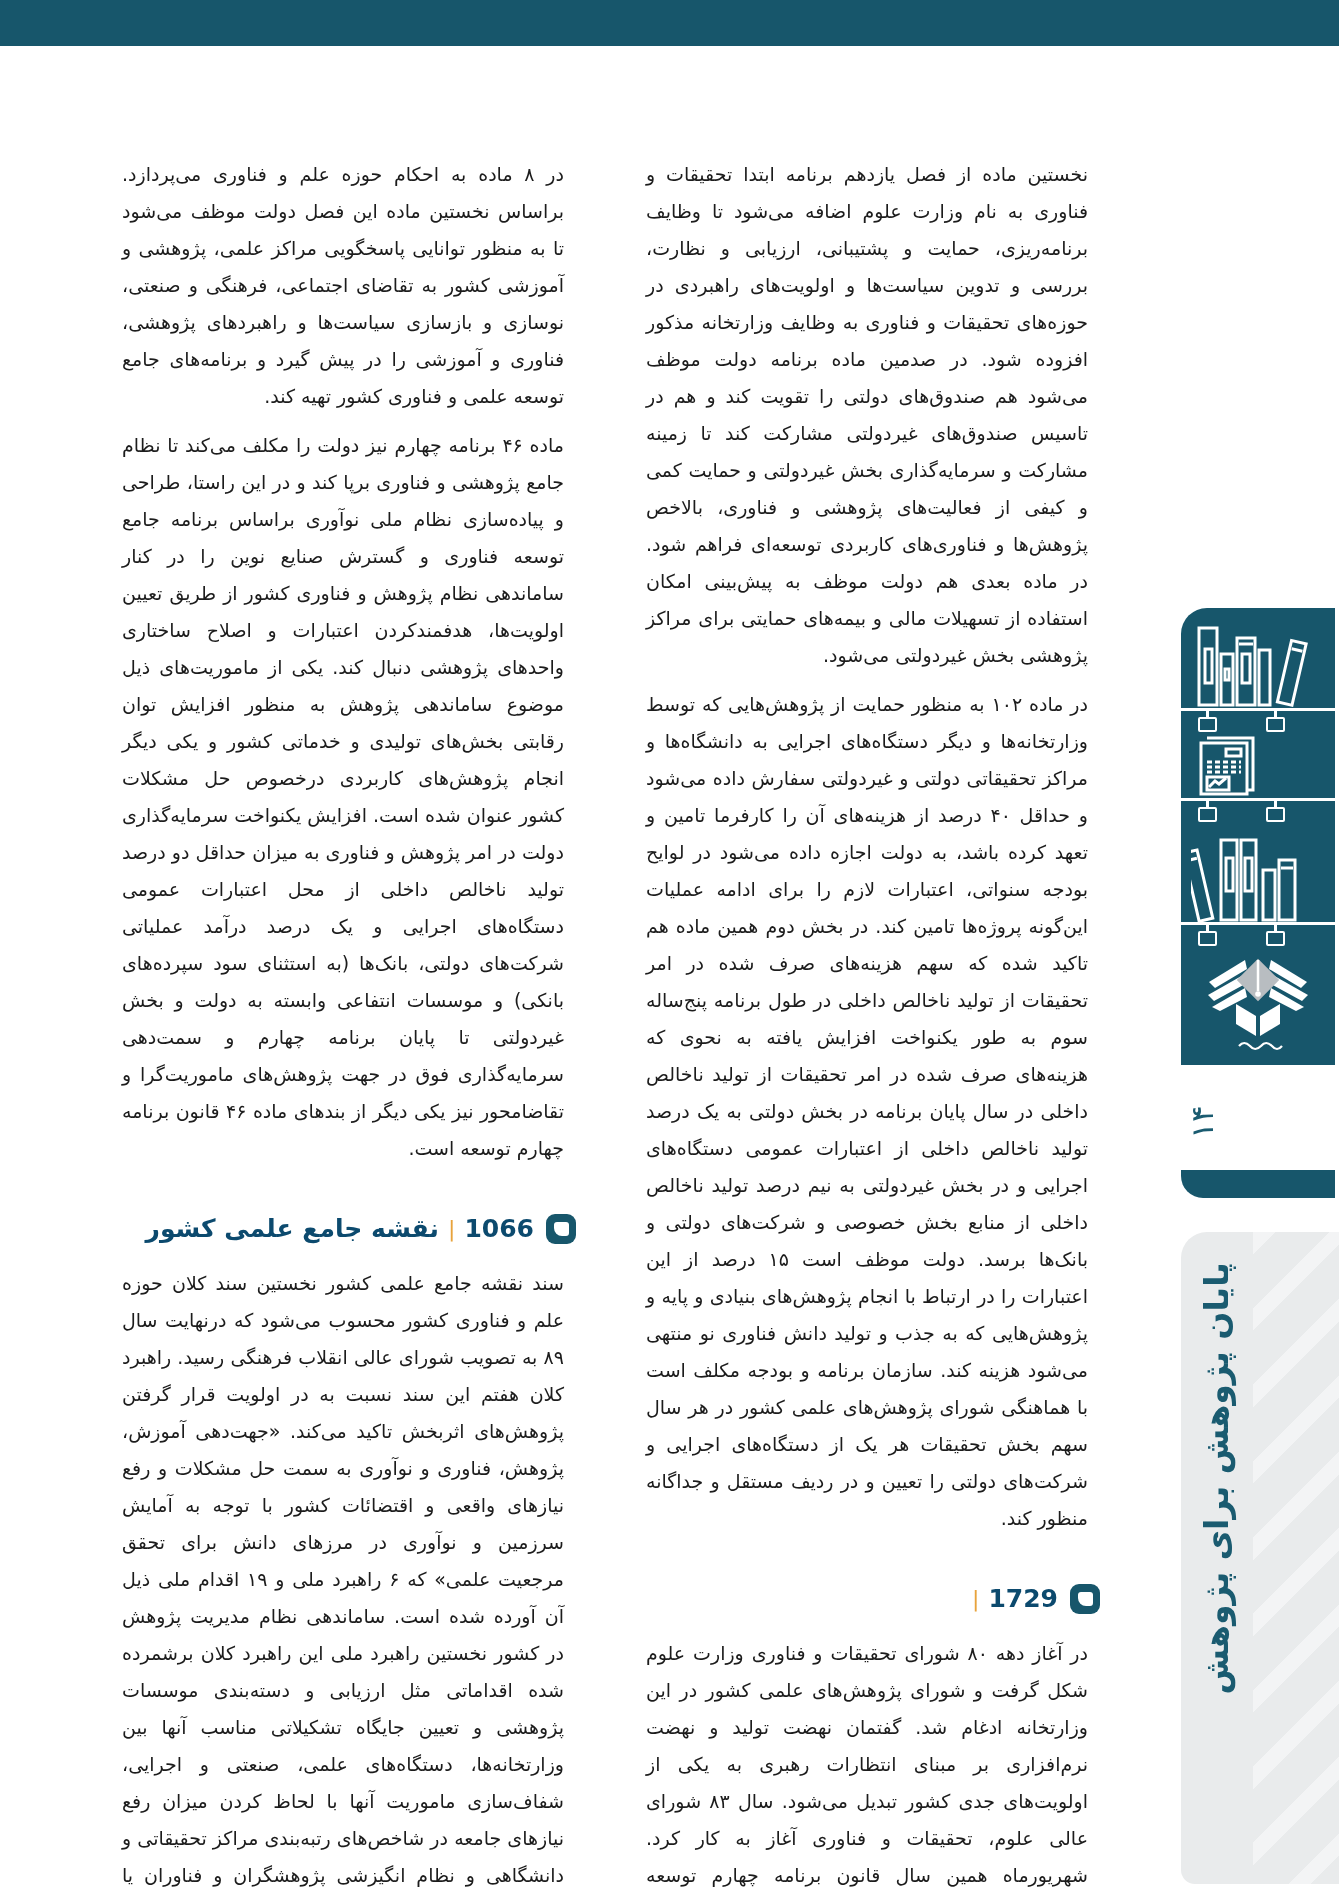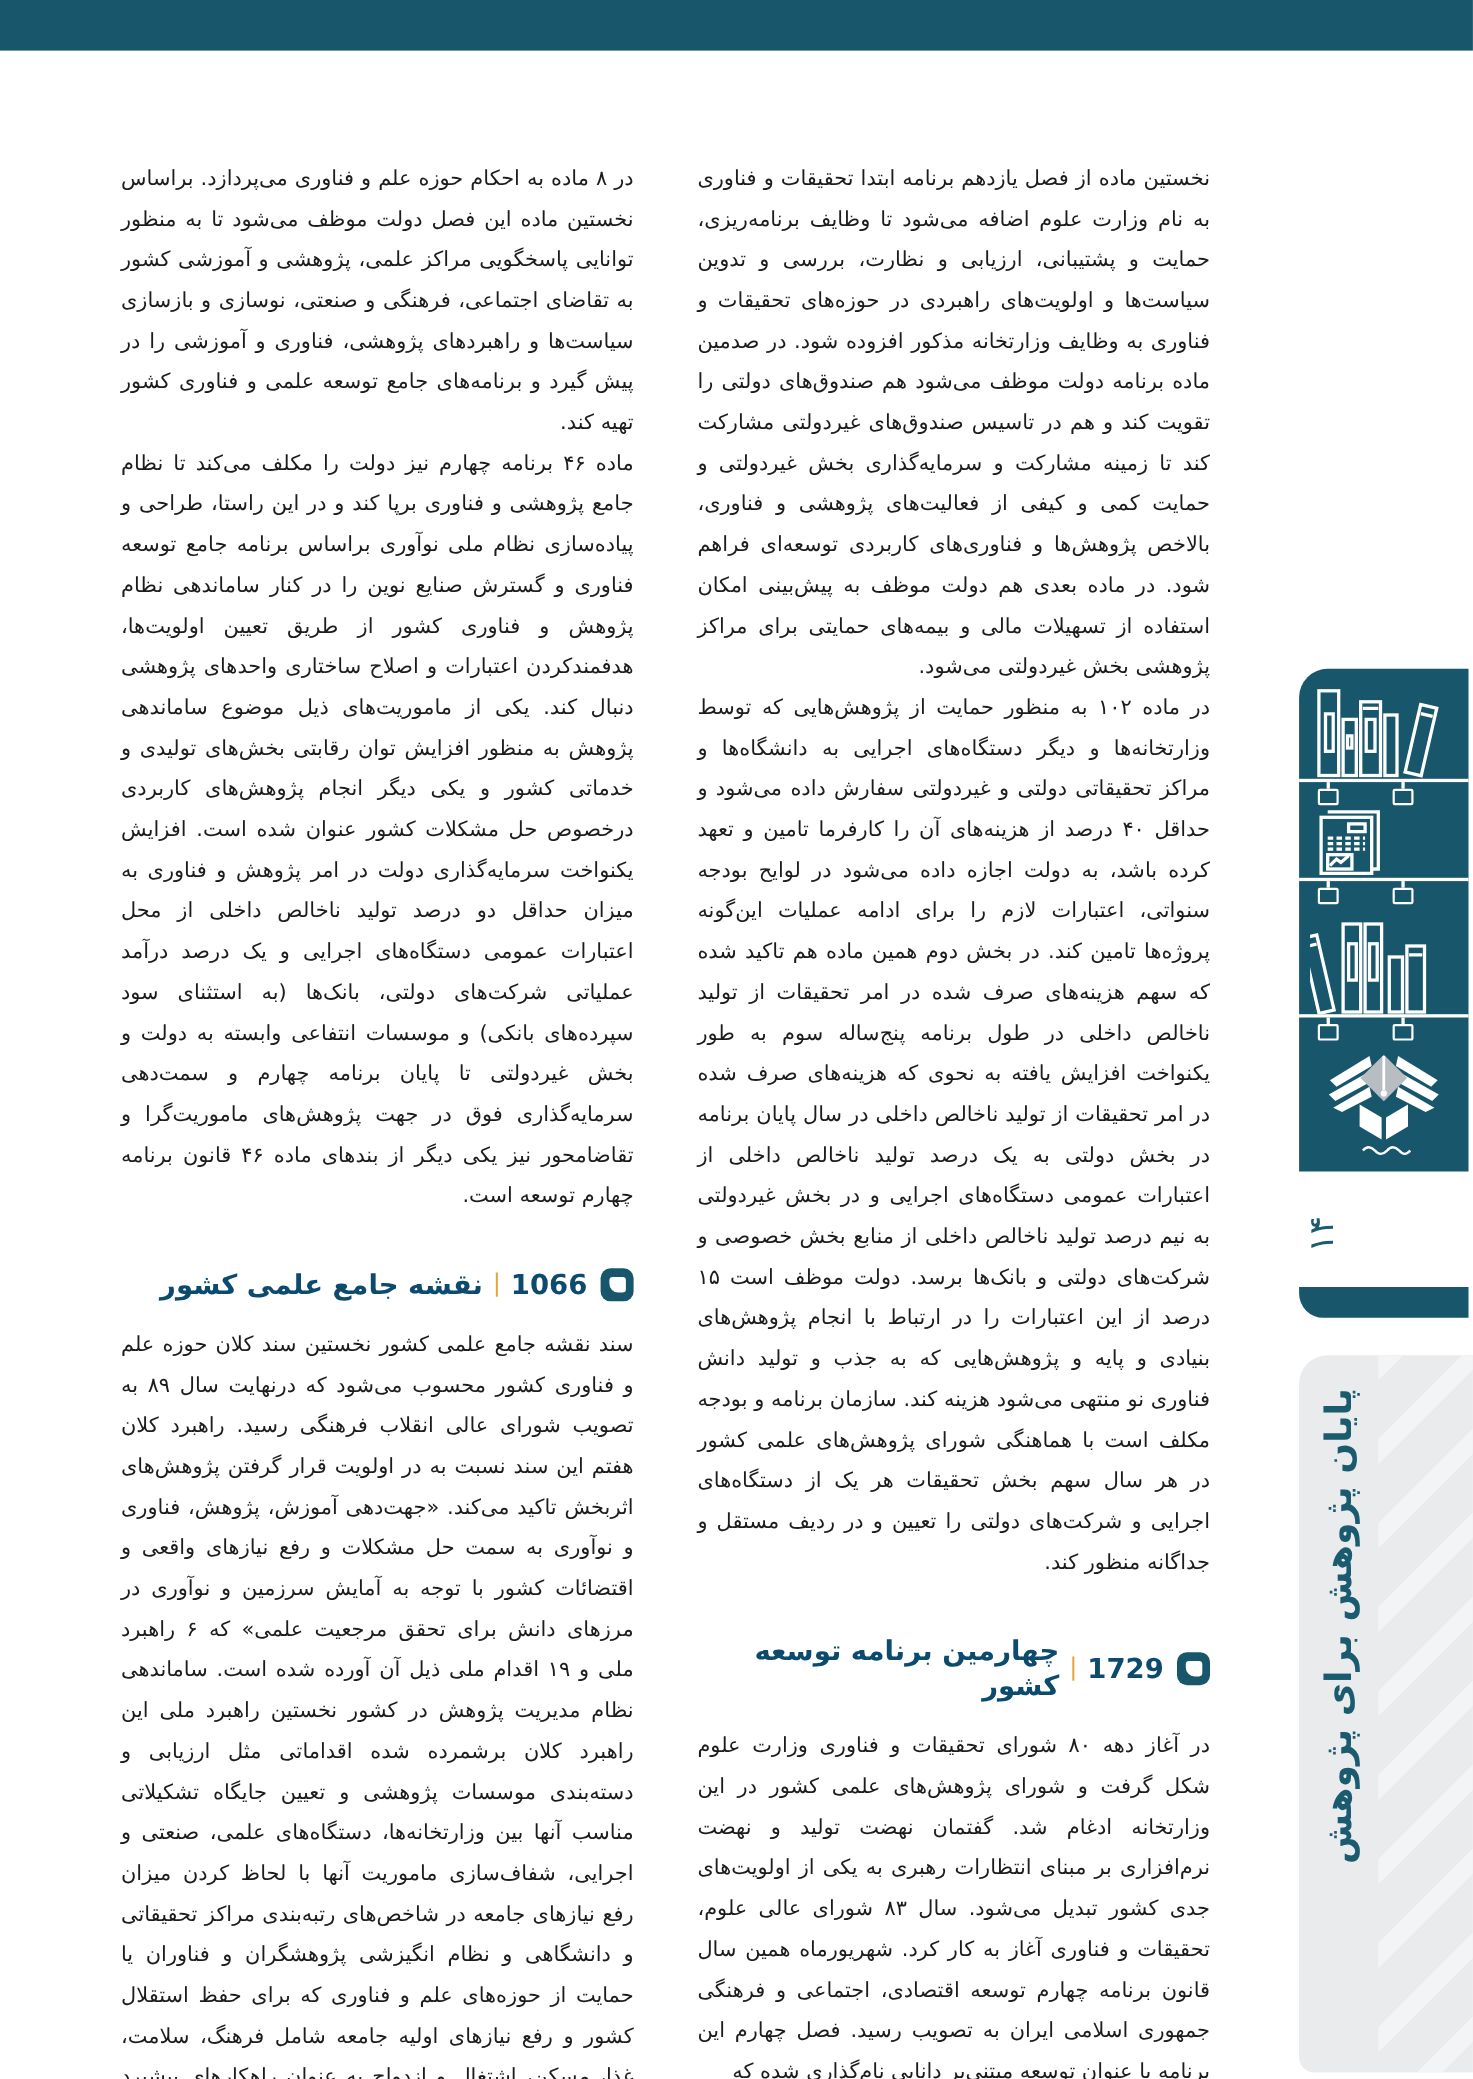--- a/index.html
+++ b/index.html
@@ -10,21 +10,21 @@
   
   .topbar{position:absolute;left:0;top:0;width:1339px;height:46px;background:#17566B;}
 
   
   .content{
     position:absolute;top:46px;right:239px;width:990px;padding-top:98px;
     display:flex;gap:58px;direction:rtl;
   }
   .col{width:466px;}
   .body-text{
-    margin:0;font-size:19px;line-height:37px;text-align:justify;text-justify:inter-word;
+    margin:12px;font-size:19px;line-height:37px;text-align:justify;text-justify:inter-word;
     color:#1c1c1c;
   }
   .heading{
     margin:46px 0 20px 0;display:flex;align-items:center;direction:rtl;
     font-size:25px;line-height:32px;
   }
   .h-icon{
     width:30px;height:30px;background:#17566B;border-radius:9px;flex:0 0 auto;
     margin-left:12px;position:relative;
   }
@@ -90,21 +90,20 @@
 
     <div class="col">
       <p class="body-text">نخستین ماده از فصل یازدهم برنامه ابتدا تحقیقات و فناوری به نام وزارت علوم اضافه می‌شود تا وظایف برنامه‌ریزی، حمایت و پشتیبانی، ارزیابی و نظارت، بررسی و تدوین سیاست‌ها و اولویت‌های راهبردی در حوزه‌های تحقیقات و فناوری به وظایف وزارتخانه مذکور افزوده شود. در صدمین ماده برنامه دولت موظف می‌شود هم صندوق‌های دولتی را تقویت کند و هم در تاسیس صندوق‌های غیردولتی مشارکت کند تا زمینه مشارکت و سرمایه‌گذاری بخش غیردولتی و حمایت کمی و کیفی از فعالیت‌های پژوهشی و فناوری، بالاخص پژوهش‌ها و فناوری‌های کاربردی توسعه‌ای فراهم شود. در ماده بعدی هم دولت موظف به پیش‌بینی امکان استفاده از تسهیلات مالی و بیمه‌های حمایتی برای مراکز پژوهشی بخش غیردولتی می‌شود.</p>
       <p class="body-text">در ماده ۱۰۲ به منظور حمایت از پژوهش‌هایی که توسط وزارتخانه‌ها و دیگر دستگاه‌های اجرایی به دانشگاه‌ها و مراکز تحقیقاتی دولتی و غیردولتی سفارش داده می‌شود و حداقل ۴۰ درصد از هزینه‌های آن را کارفرما تامین و تعهد کرده باشد، به دولت اجازه داده می‌شود در لوایح بودجه سنواتی، اعتبارات لازم را برای ادامه عملیات این‌گونه پروژه‌ها تامین کند. در بخش دوم همین ماده هم تاکید شده که سهم هزینه‌های صرف شده در امر تحقیقات از تولید ناخالص داخلی در طول برنامه پنج‌ساله سوم به طور یکنواخت افزایش یافته به نحوی که هزینه‌های صرف شده در امر تحقیقات از تولید ناخالص داخلی در سال پایان برنامه در بخش دولتی به یک درصد تولید ناخالص داخلی از اعتبارات عمومی دستگاه‌های اجرایی و در بخش غیردولتی به نیم درصد تولید ناخالص داخلی از منابع بخش خصوصی و شرکت‌های دولتی و بانک‌ها برسد. دولت موظف است ۱۵ درصد از این اعتبارات را در ارتباط با انجام پژوهش‌های بنیادی و پایه و پژوهش‌هایی که به جذب و تولید دانش فناوری نو منتهی می‌شود هزینه کند. سازمان برنامه و بودجه مکلف است با هماهنگی شورای پژوهش‌های علمی کشور در هر سال سهم بخش تحقیقات هر یک از دستگاه‌های اجرایی و شرکت‌های دولتی را تعیین و در ردیف مستقل و جداگانه منظور کند.</p>
       <h3 class="heading">
         <span class="h-icon">
             <span class="h-icon-glyph"></span>
           </span>
         <span class="h-year">1729</span>
         <span class="h-sep">|</span>
-        <span class="h-title">چهارمین برنامه توسعه کشور</span>
       </h3>
       <p class="body-text">در آغاز دهه ۸۰ شورای تحقیقات و فناوری وزارت علوم شکل گرفت و شورای پژوهش‌های علمی کشور در این وزارتخانه ادغام شد. گفتمان نهضت تولید و نهضت نرم‌افزاری بر مبنای انتظارات رهبری به یکی از اولویت‌های جدی کشور تبدیل می‌شود. سال ۸۳ شورای عالی علوم، تحقیقات و فناوری آغاز به کار کرد. شهریورماه همین سال قانون برنامه چهارم توسعه اقتصادی، اجتماعی و فرهنگی جمهوری اسلامی ایران به تصویب رسید. فصل چهارم این برنامه با عنوان توسعه مبتنی‌بر دانایی نام‌گذاری شده که</p>
     </div>
 
     <div class="col">
       <p class="body-text">در ۸ ماده به احکام حوزه علم و فناوری می‌پردازد. براساس نخستین ماده این فصل دولت موظف می‌شود تا به منظور توانایی پاسخگویی مراکز علمی، پژوهشی و آموزشی کشور به تقاضای اجتماعی، فرهنگی و صنعتی، نوسازی و بازسازی سیاست‌ها و راهبردهای پژوهشی، فناوری و آموزشی را در پیش گیرد و برنامه‌های جامع توسعه علمی و فناوری کشور تهیه کند.</p>
       <p class="body-text">ماده ۴۶ برنامه چهارم نیز دولت را مکلف می‌کند تا نظام جامع پژوهشی و فناوری برپا کند و در این راستا، طراحی و پیاده‌سازی نظام ملی نوآوری براساس برنامه جامع توسعه فناوری و گسترش صنایع نوین را در کنار ساماندهی نظام پژوهش و فناوری کشور از طریق تعیین اولویت‌ها، هدفمندکردن اعتبارات و اصلاح ساختاری واحدهای پژوهشی دنبال کند. یکی از ماموریت‌های ذیل موضوع ساماندهی پژوهش به منظور افزایش توان رقابتی بخش‌های تولیدی و خدماتی کشور و یکی دیگر انجام پژوهش‌های کاربردی درخصوص حل مشکلات کشور عنوان شده است. افزایش یکنواخت سرمایه‌گذاری دولت در امر پژوهش و فناوری به میزان حداقل دو درصد تولید ناخالص داخلی از محل اعتبارات عمومی دستگاه‌های اجرایی و یک درصد درآمد عملیاتی شرکت‌های دولتی، بانک‌ها (به استثنای سود سپرده‌های بانکی) و موسسات انتفاعی وابسته به دولت و بخش غیردولتی تا پایان برنامه چهارم و سمت‌دهی سرمایه‌گذاری فوق در جهت پژوهش‌های ماموریت‌گرا و تقاضامحور نیز یکی دیگر از بندهای ماده ۴۶ قانون برنامه چهارم توسعه است.</p>
       <h3 class="heading">
         <span class="h-icon">
             <span class="h-icon-glyph"></span>

